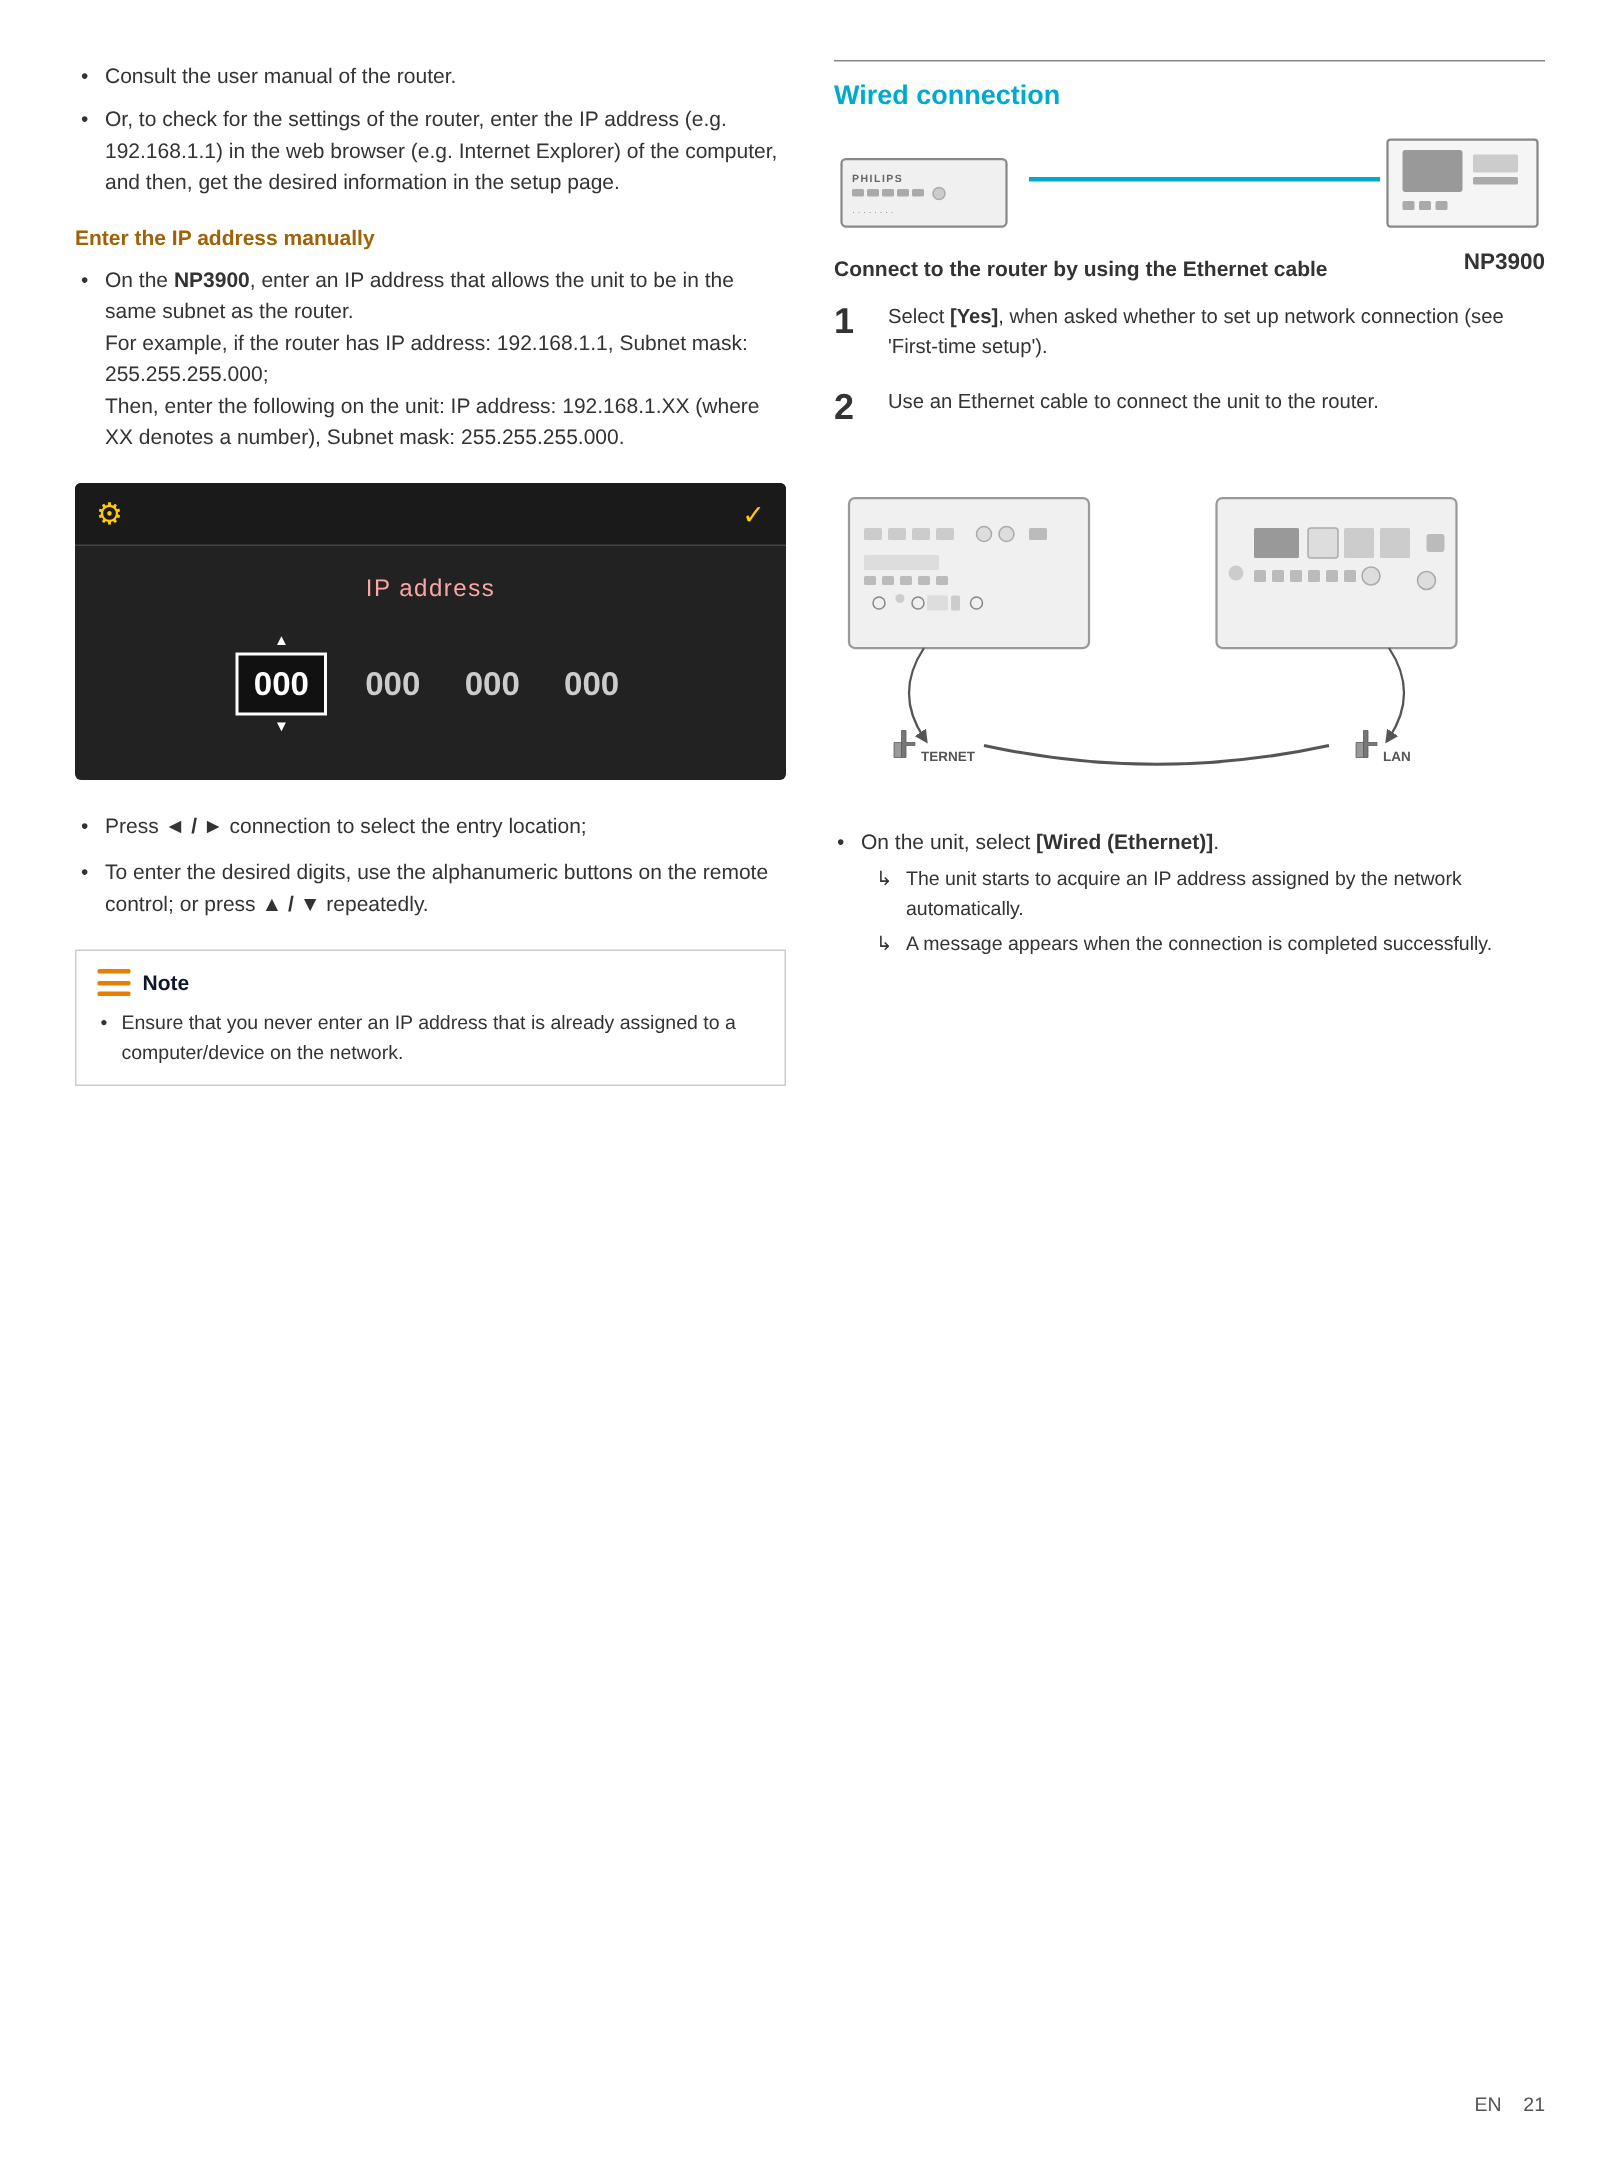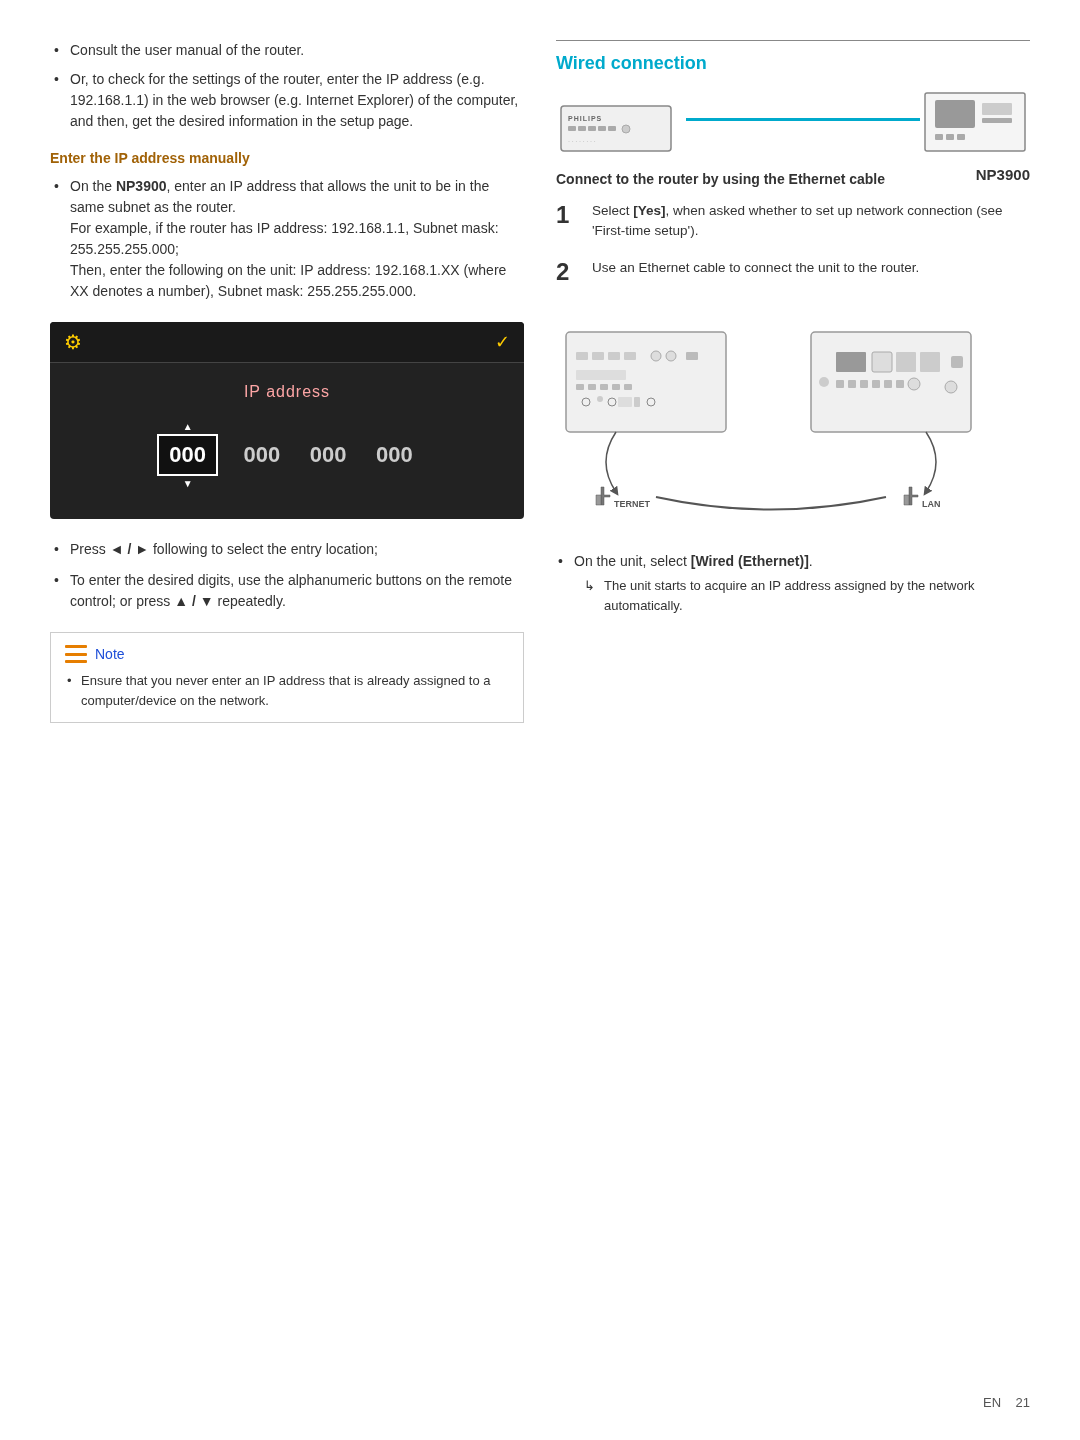--- a/index.html
+++ b/index.html
@@ -163,22 +163,22 @@
       flex-direction: column;
       justify-content: space-between;
     }
     .note-icon span {
       display: block;
       height: 3px;
       background: #e67e00;
       border-radius: 1px;
     }
     .note-title {
-      color: #1d4ed8;
-      font-weight: normal;
+      color: #0f172a;
+      font-weight: bold;
       font-size: 14px;
     }
     .note-content {
       font-size: 13px;
       line-height: 1.5;
     }
     .note-content ul {
       list-style: none;
       padding: 0;
     }
@@ -353,21 +353,21 @@
           <div class="ip-dot">&nbsp;</div>
           <div class="ip-digits-inactive">000</div>
           <div class="ip-dot">&nbsp;</div>
           <div class="ip-digits-inactive">000</div>
         </div>
       </div>
     </div>
 
     <ul class="arrow-bullet-list">
       <li>
-        <span>Press </span><b>◄ / ►</b><span> following to select the entry location;</span>
+        <span>Press </span><b>◄ / ►</b><span> connection to select the entry location;</span>
       </li>
       <li>
         <span>To enter the desired digits, use the alphanumeric buttons on the remote control; or press </span><b>▲ / ▼</b><span> repeatedly.</span>
       </li>
     </ul>
 
     <div class="note-box">
       <div class="note-header">
         <div class="note-icon">
           <span></span>
@@ -503,20 +503,21 @@
           </marker>
         </defs>
       </svg>
     </div>
 
     <ul class="sub-bullet-list">
       <li>
         On the unit, select <b>[Wired (Ethernet)]</b>.
         <ul class="sub-indent-list">
           <li>The unit starts to acquire an IP address assigned by the network automatically.</li>
+          <li>A message appears when the connection is completed successfully.</li>
         </ul>
       </li>
     </ul>
   </div>
 </div>
 
 <div class="page-footer">
   <span>EN</span>&nbsp;&nbsp;&nbsp;
   <span>21</span>
 </div>

